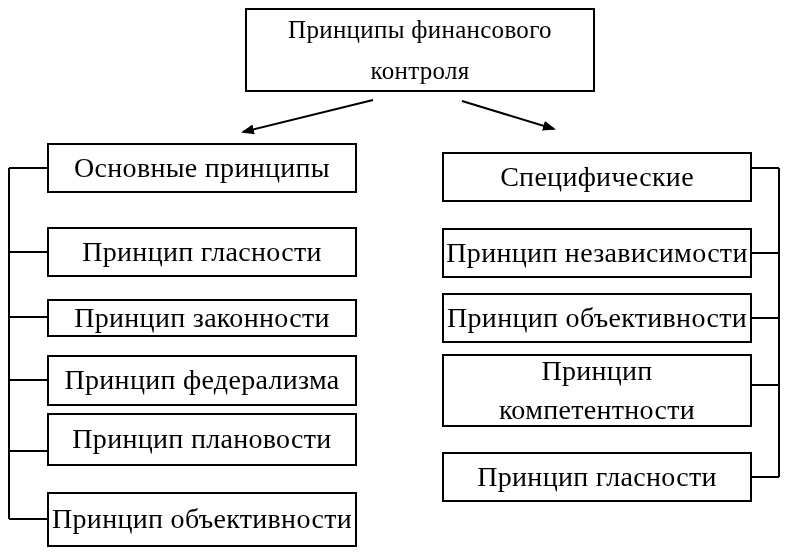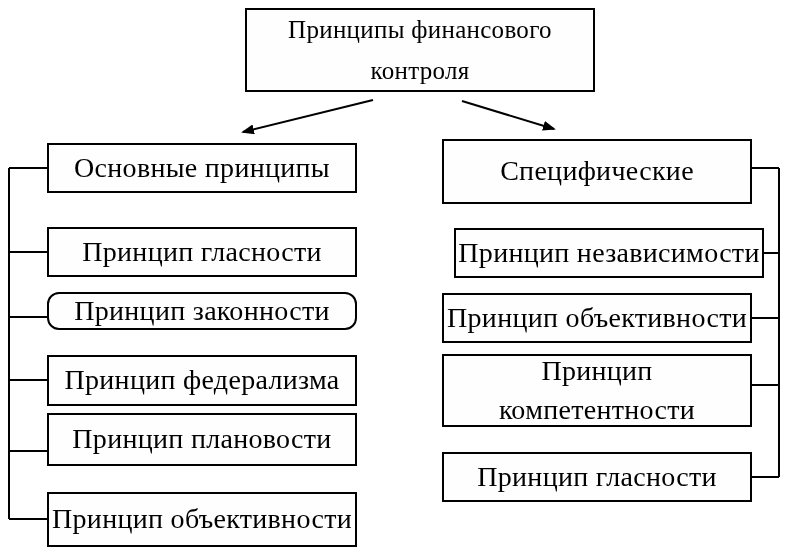--- a/index.html
+++ b/index.html
@@ -40,27 +40,27 @@
   .box-root {
     left: 245px; top: 8px; width: 350px; height: 84px;
     font-size: 25px;
     line-height: 1.65;
   }
   .box-root .label-inner { max-width: 290px; }
   .box-r3 .label-inner { max-width: 200px; }
 
   .box-l0 { left: 47px;  top: 143px; width: 310px; height: 50px; }
   .box-l1 { left: 47px;  top: 227px; width: 310px; height: 50px; }
-  .box-l2 { left: 47px;  top: 292px; width: 310px; height: 38px; border-radius: 12px; }
+  .box-l2 { left: 47px;  top: 299px; width: 310px; height: 38px; }
   .box-l3 { left: 47px;  top: 355px; width: 310px; height: 51px; }
   .box-l4 { left: 47px;  top: 413px; width: 310px; height: 53px; }
   .box-l5 { left: 47px;  top: 492px; width: 310px; height: 55px; }
 
-  .box-r0 { left: 442px; top: 139px; width: 310px; height: 65px; }
-  .box-r1 { left: 442px; top: 228px; width: 310px; height: 50px; margin-left: 12px; }
+  .box-r0 { left: 442px; top: 152px; width: 310px; height: 50px; }
+  .box-r1 { left: 442px; top: 228px; width: 310px; height: 50px; }
   .box-r2 { left: 442px; top: 293px; width: 310px; height: 50px; }
   .box-r3 { left: 442px; top: 354px; width: 310px; height: 73px; }
   .box-r4 { left: 442px; top: 452px; width: 310px; height: 50px; }
 </style>
 </head>
 <body>
 
 <div class="canvas">
 
   <svg class="lines-layer" width="790" height="556" viewBox="0 0 790 556">

